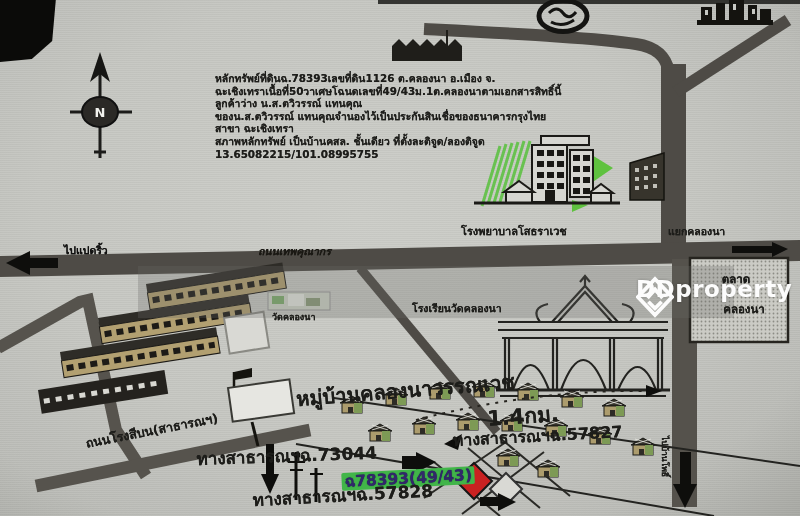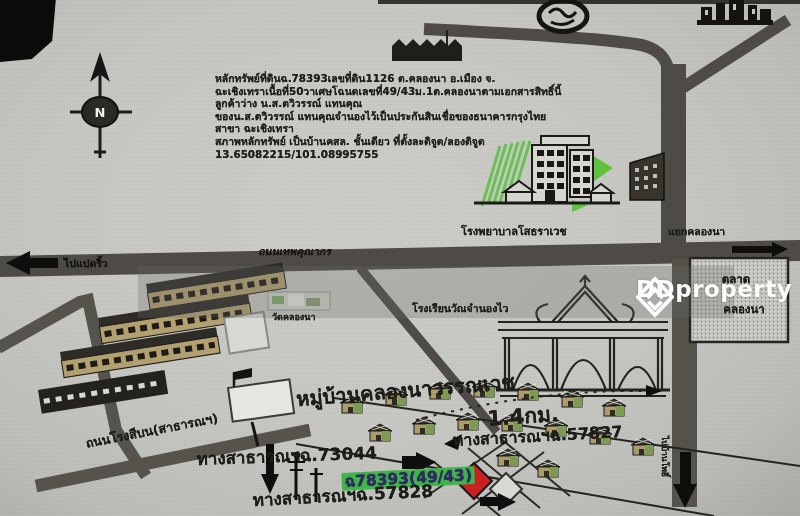--- a/index.html
+++ b/index.html
@@ -264,23 +264,23 @@
     <p>ลูกค้าว่าง น.ส.ตวิวรรณ์ แทนคุณ</p>
     <p>ของน.ส.ตวิวรรณ์ แทนคุณจำนองไว้เป็นประกันสินเชื่อของธนาคารกรุงไทย</p>
     <p>สาขา ฉะเชิงเทรา</p>
     <p>สภาพหลักทรัพย์ เป็นบ้านคสล. ชั้นเดียว   ที่ตั้งละติจูด/ลองติจูด</p>
     <p>13.65082215/101.08995755</p>
   </div>
 
   <div class="lbl" style="left:454px;top:222px;font-size:11px;margin-left:7px;">โรงพยาบาลโสธราเวช</div>
   <div class="lbl" style="left:668px;top:223px;font-size:10.5px;">แยกคลองนา</div>
   <div class="lbl" style="left:258px;top:243px;font-size:10.5px;color:#1a1813;font-style:italic;">ถนนเทพคุณากร</div>
-  <div class="lbl" style="left:64px;top:255px;font-size:10.5px;color:#111;">ไปแปดริ้ว</div>
+  <div class="lbl" style="left:64px;top:242px;font-size:10.5px;color:#111;">ไปแปดริ้ว</div>
   <div class="lbl" style="left:272px;top:310px;font-size:9px;">วัดคลองนา</div>
-  <div class="lbl" style="left:412px;top:300px;font-size:10.5px;">โรงเรียนวัณจำนองไว</div>
+  <div class="lbl" style="left:412px;top:300px;font-size:10.5px;">โรงเรียนวัดคลองนา</div>
   <div class="lbl" style="left:690px;top:270px;width:92px;text-align:center;font-size:11.5px;">ตลาด</div>
   <div class="lbl" style="left:690px;top:300px;width:108px;text-align:center;font-size:11.5px;">คลองนา</div>
   <div class="lbl vtxt" style="left:658px;top:436px;">ไปบ้านโพธิ์</div>
   <div class="lbl" style="left:295px;top:383px;font-size:20px;transform:rotate(-4.5deg);">หมู่บ้านคลองนาวรรณเวช</div>
   <div class="lbl" style="left:84px;top:434px;font-size:12.5px;transform:rotate(-11deg);">ถนนโรงสีบน(สาธารณฯ)</div>
   <div class="lbl" style="left:486px;top:402px;font-size:21px;transform:rotate(-4deg);">1.4กม.</div>
   <div class="lbl" style="left:452px;top:428px;font-size:16px;transform:rotate(-3deg);">ทางสาธารณฯฉ.57827</div>
   <div class="lbl" style="left:196px;top:445px;font-size:17px;transform:rotate(-2deg);">ทางสาธารณฯฉ.73044</div>
   <div class="lbl" style="left:341px;top:469px;font-size:15.5px;transform:rotate(-3deg);">
     <span id="deed-tag">ฉ78393(49/43)</span>

